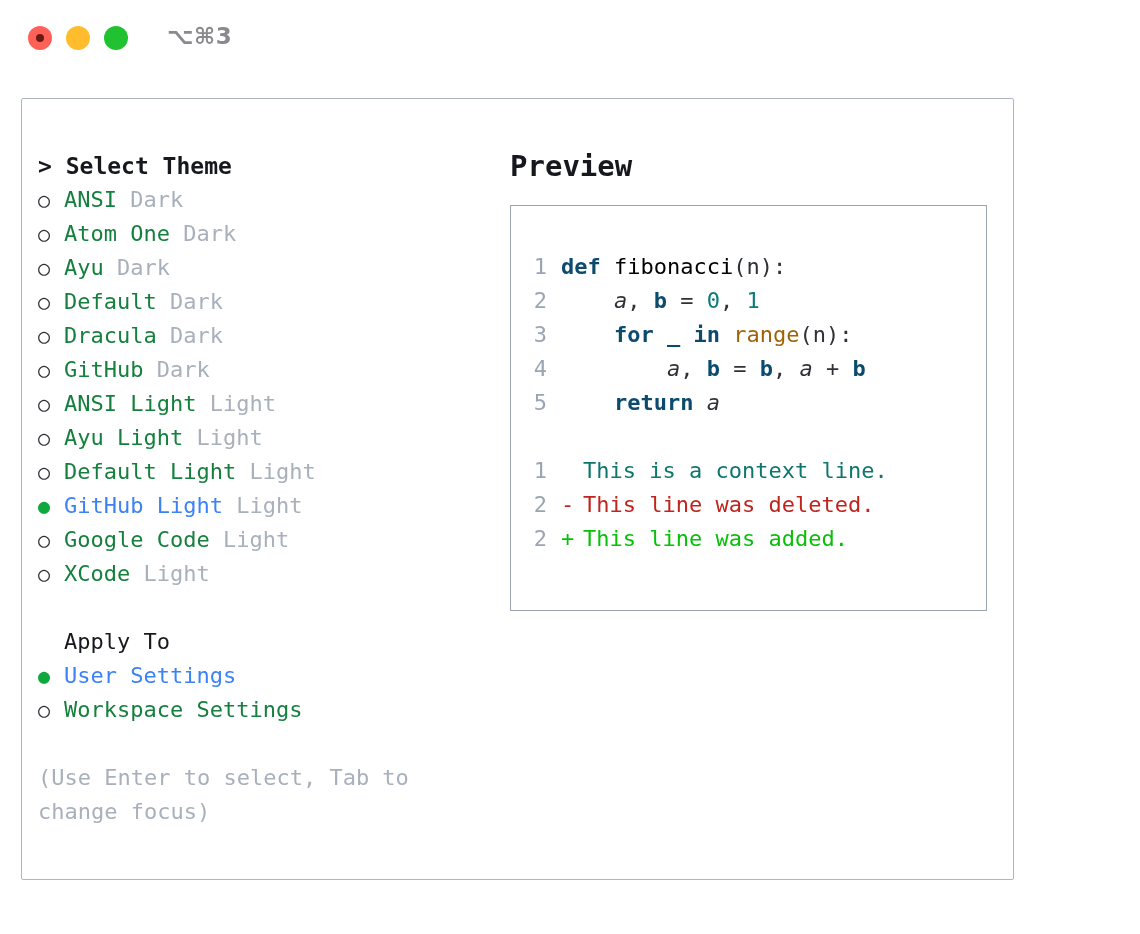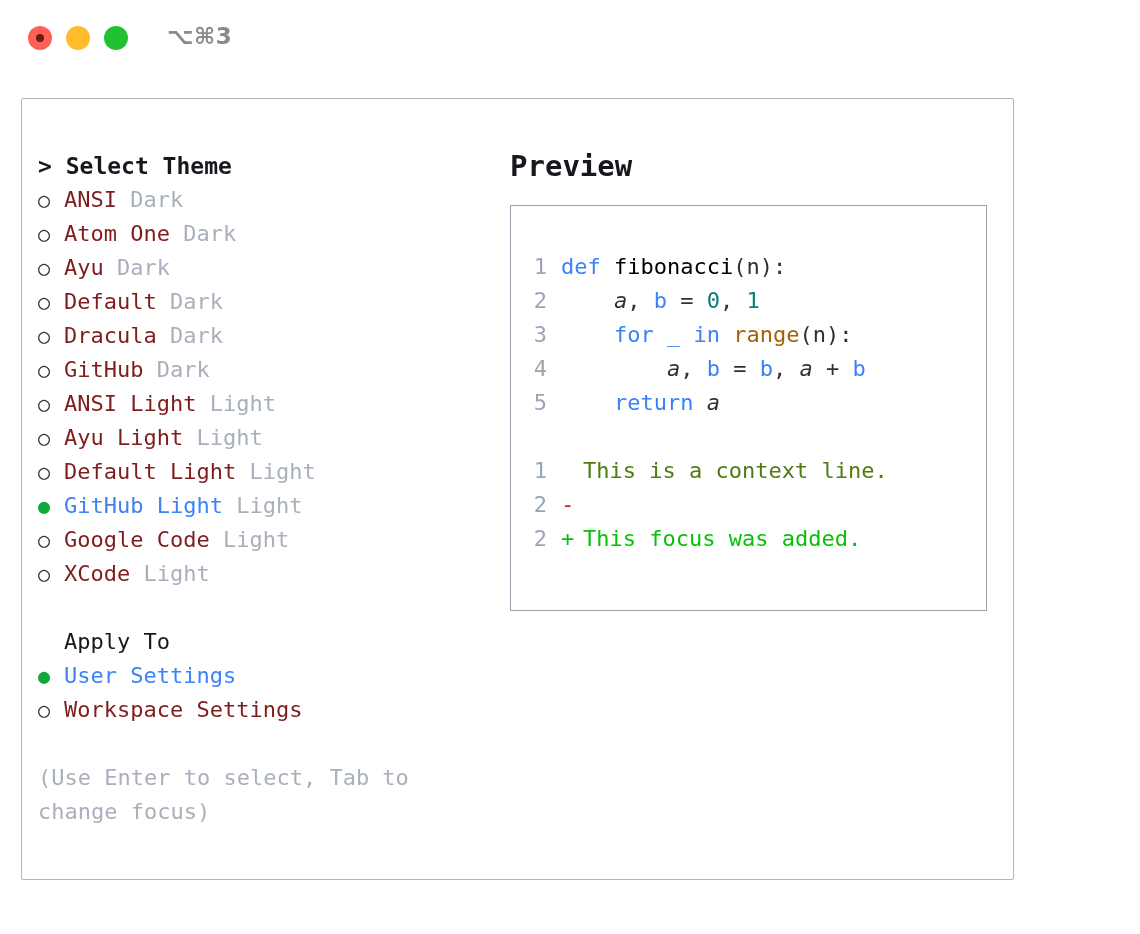--- a/index.html
+++ b/index.html
@@ -116,21 +116,21 @@
     line-height: 34px;
     white-space: pre;
   }
   .marker {
     width: 26px;
     flex: none;
     color: #2e3138;
     font-size: 20px;
   }
   .marker.sel { color: #0fa83c; }
-  .opt-name { color: #7f1d1d; }
+  .opt-name { color: #15803d; }
   .opt-row.selected .opt-name { color: #3b82f6; text-align: right; }
   .opt-variant { color: #a8b0bc; text-align: right; }
 
   .spacer-line { height: 34px; }
 
   .apply-head {
     font-size: 22px;
     color: #16181d;
     line-height: 34px;
     padding-left: 26px;
@@ -171,35 +171,35 @@
   }
   .lineno {
     width: 30px;
     flex: none;
     text-align: right;
     color: #9aa5b4;
     padding-right: 14px;
   }
   .code-txt { color: #2e3138; }
 
-  .kw    { color: #3b82f6; }
+  .kw    { color: #0c4a6e; font-weight: bold; }
   .fn    { color: #000000; }
   .num   { color: #0a7d76; }
   .call  { color: #a16207; }
   .var   { color: #2e3138; font-style: italic; }
   .punct { color: #2e3138; }
 
   .blank-code { height: 34px; }
 
   .diff-mark {
     width: 22px;
     flex: none;
     text-align: left;
   }
-  .diff-ctx  { color: #4d7c0f; }
+  .diff-ctx  { color: #0f766e; }
   .diff-del  { color: #c0241e; }
   .diff-add  { color: #08c008; }
 </style>
 </head>
 <body>
 
 <div class="window">
 
   <div class="titlebar">
     <div class="traffic">
@@ -249,21 +249,21 @@
           <div id="code-block">
               <div class="code-line"><span class="lineno">1</span><span class="code-txt"><span class="kw">def </span><span class="fn">fibonacci</span><span class="punct">(n):</span></span></div>
               <div class="code-line"><span class="lineno">2</span><span class="code-txt"><span class="kw">    </span><span class="var">a</span><span class="punct">, </span><span class="kw">b</span><span class="punct"> = </span><span class="num">0</span><span class="punct">, </span><span class="num">1</span></span></div>
               <div class="code-line"><span class="lineno">3</span><span class="code-txt"><span class="kw">    for _ in </span><span class="call">range</span><span class="punct">(n):</span></span></div>
               <div class="code-line"><span class="lineno">4</span><span class="code-txt"><span class="kw">        </span><span class="var">a</span><span class="punct">, </span><span class="kw">b</span><span class="punct"> = </span><span class="kw">b</span><span class="punct">, </span><span class="var">a</span><span class="punct"> + </span><span class="kw">b</span></span></div>
               <div class="code-line"><span class="lineno">5</span><span class="code-txt"><span class="kw">    return </span><span class="var">a</span></span></div>
             </div>
           <div class="blank-code"></div>
           <div id="diff-block">
               <div class="code-line"><span class="lineno">1</span><span class="diff-mark diff-ctx"> </span><span class="diff-ctx">This is a context line.</span></div>
-              <div class="code-line"><span class="lineno">2</span><span class="diff-mark diff-del">-</span></div>
-              <div class="code-line"><span class="lineno">2</span><span class="diff-mark diff-add">+</span><span class="diff-add">This focus was added.</span></div>
+              <div class="code-line"><span class="lineno">2</span><span class="diff-mark diff-del">-</span><span class="diff-del">This line was deleted.</span></div>
+              <div class="code-line"><span class="lineno">2</span><span class="diff-mark diff-add">+</span><span class="diff-add">This line was added.</span></div>
             </div>
         </div>
       </div>
 
     </div>
   </div>
 </div>
 
 </body></html>

